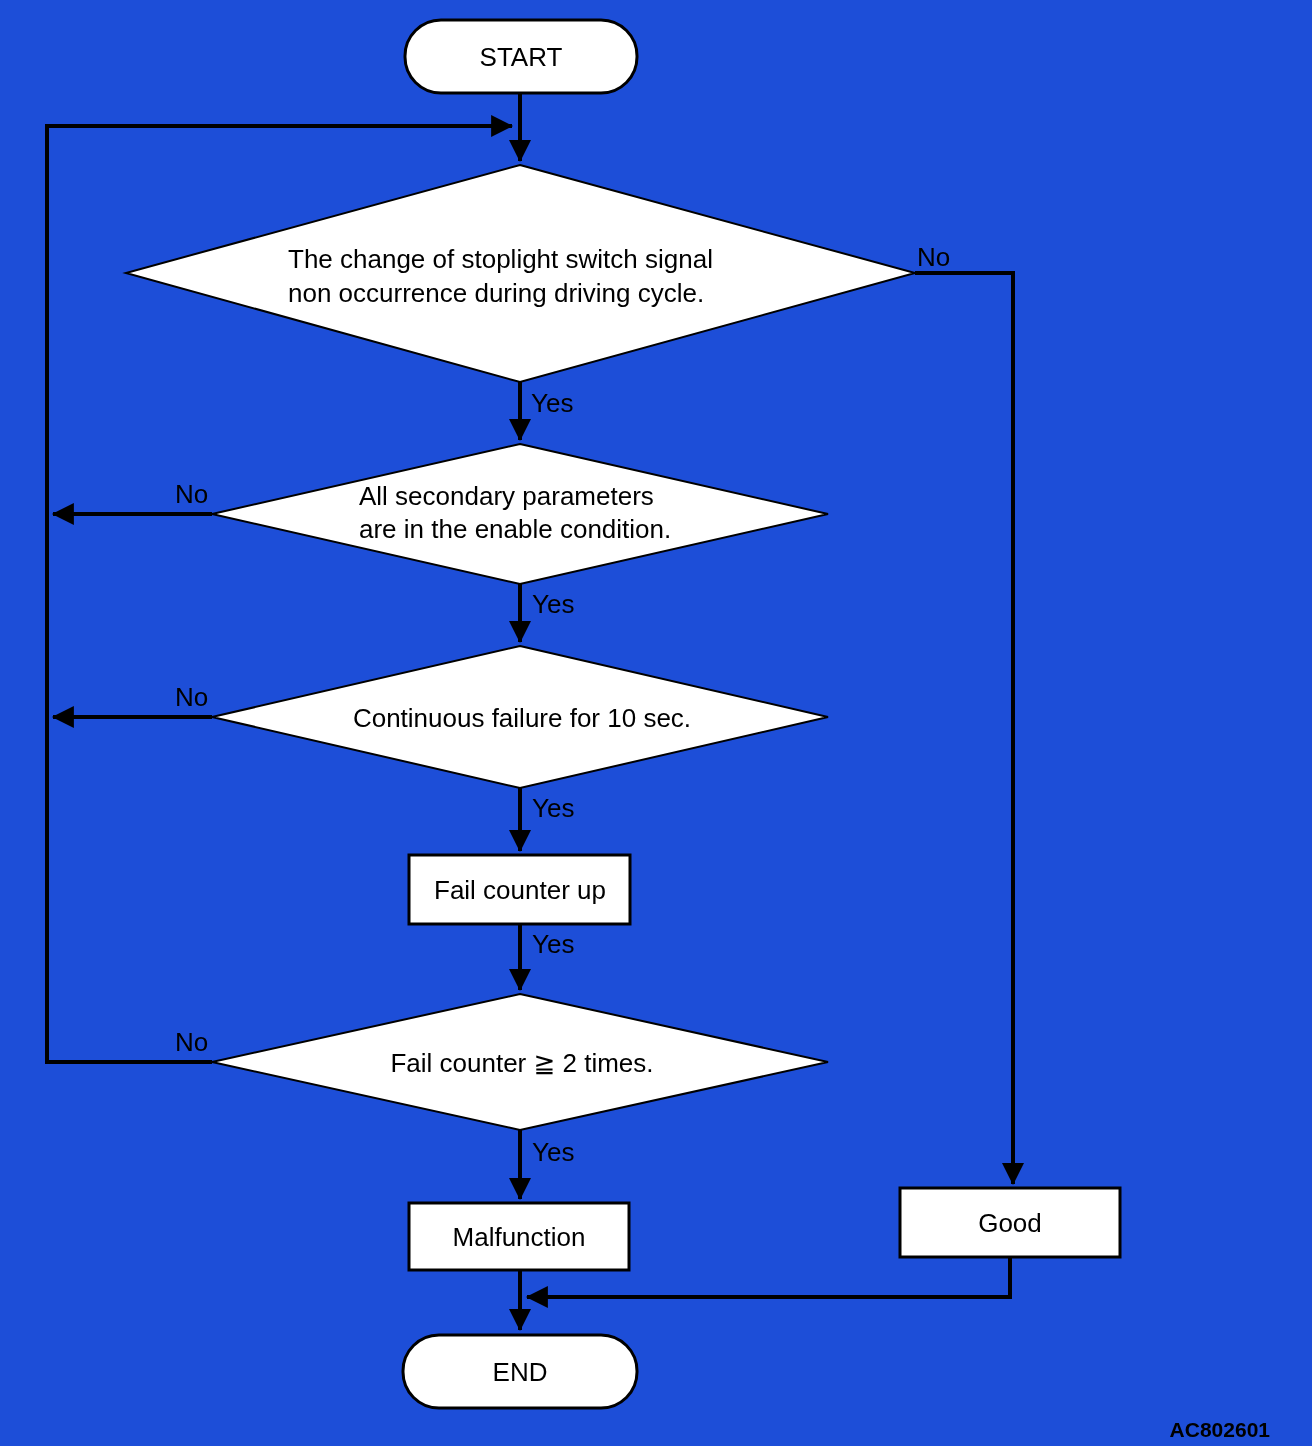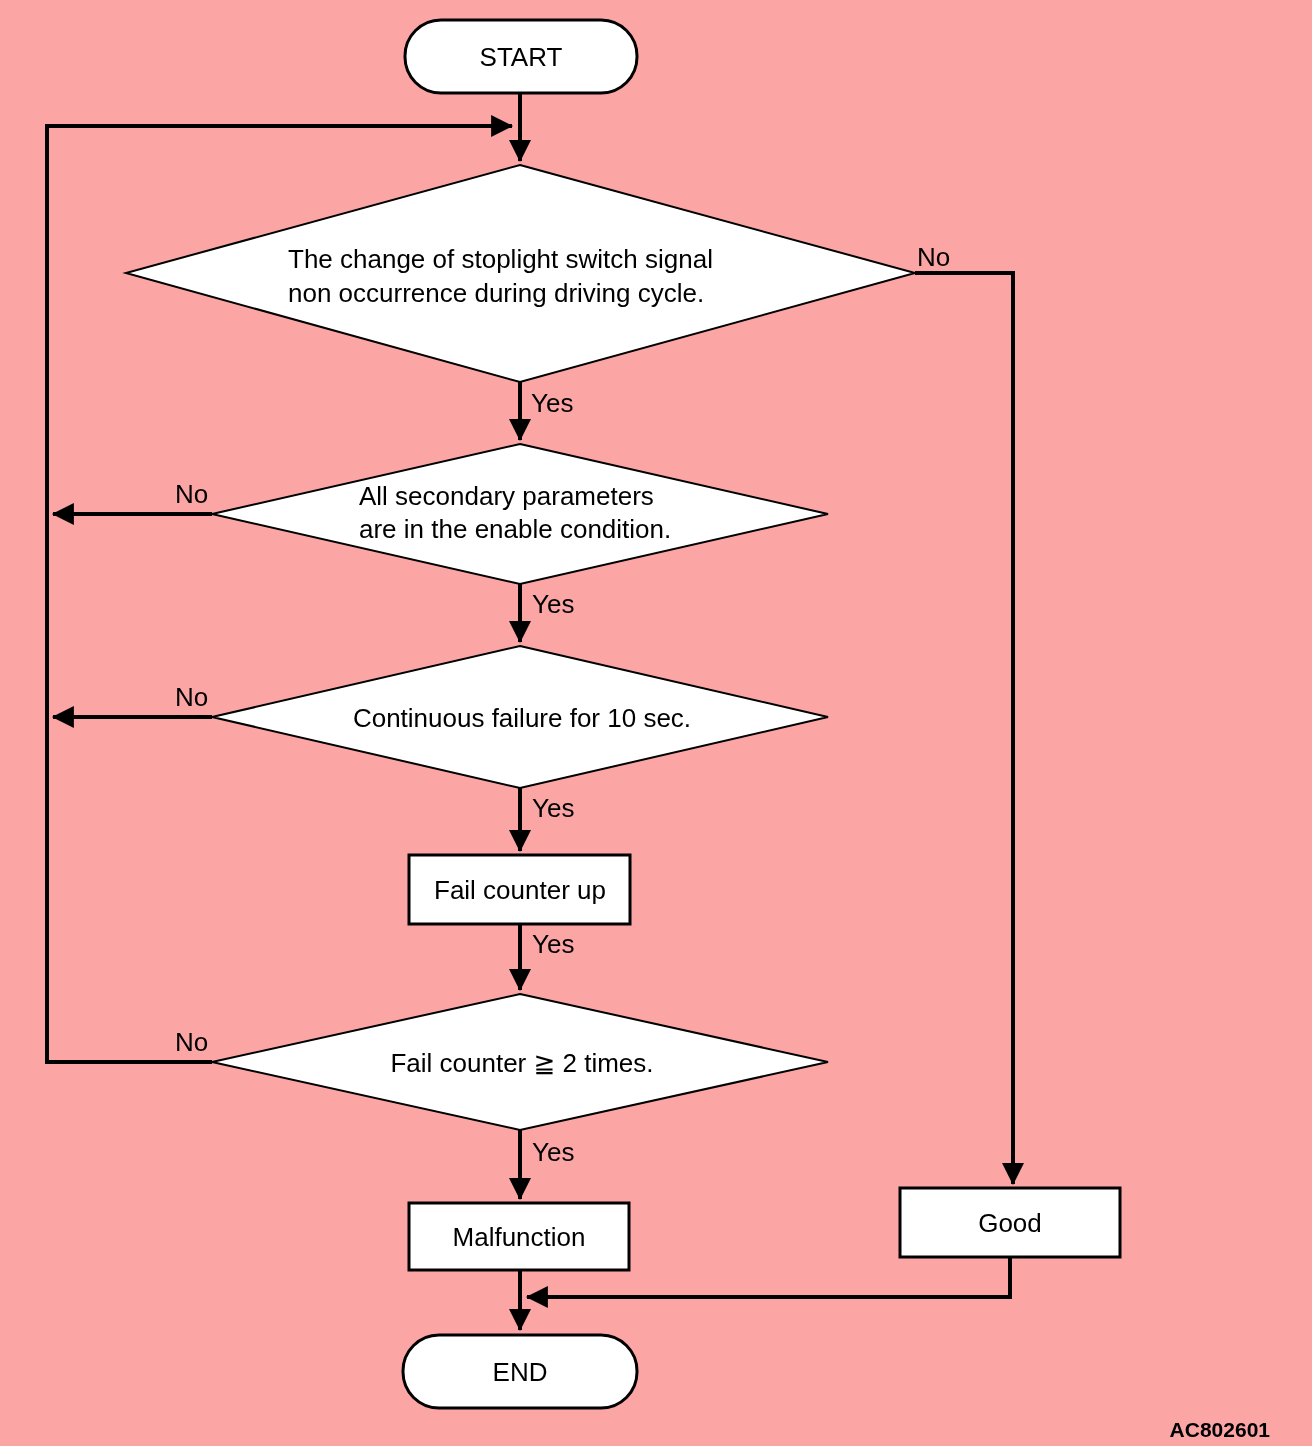--- a/index.html
+++ b/index.html
@@ -4,21 +4,21 @@
 <style>
   html, body {
     margin: 0;
     padding: 0;
     background: #ffffff;
   }
   .canvas {
     position: relative;
     width: 1312px;
     height: 1446px;
-    background: #fca5a5;
+    background: #1d4ed8;
     font-family: "Liberation Sans", sans-serif;
   }
   svg {
     display: block;
     width: 1312px;
     height: 1446px;
   }
   .edge {
     fill: none;
     stroke: #000000;

